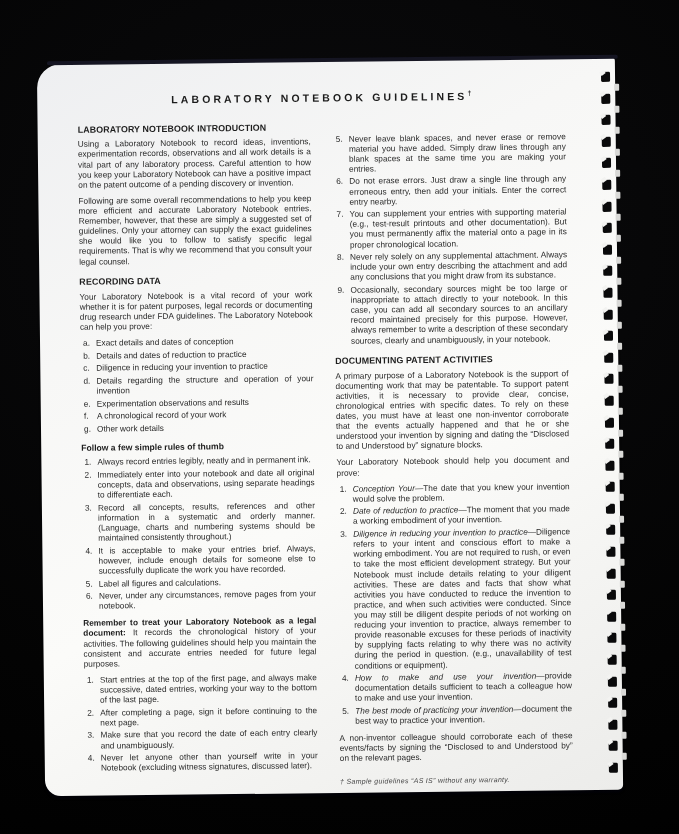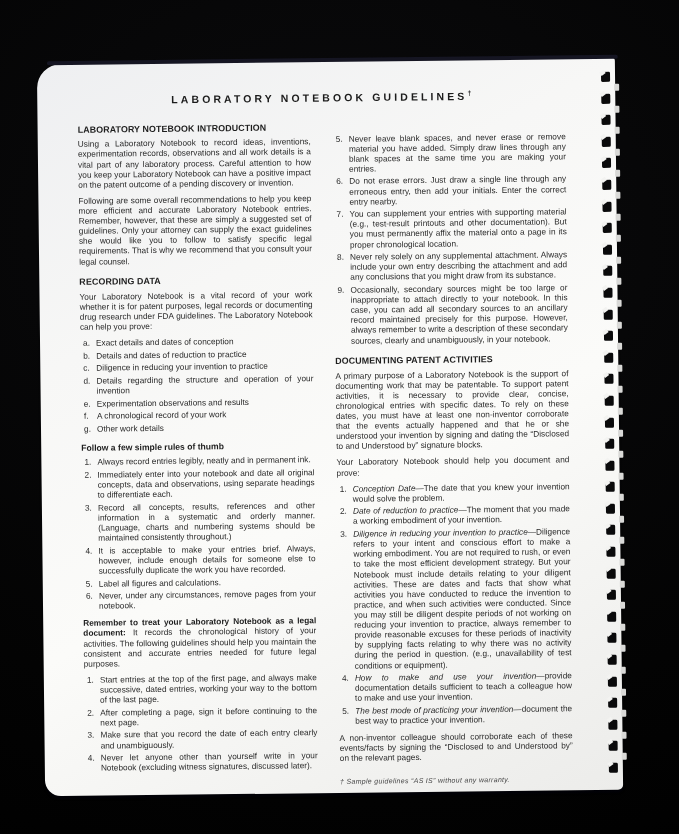--- a/index.html
+++ b/index.html
@@ -202,21 +202,21 @@
                 <span class="txt">Occasionally, secondary sources might be too large or inappropriate to attach directly to your notebook. In this case, you can add all secondary sources to an ancillary record maintained precisely for this purpose. However, always remember to write a description of these secondary sources, clearly and unambiguously, in your notebook.</span>
               </div>
           </div>
 
           <h2>DOCUMENTING PATENT ACTIVITIES</h2>
           <p>A primary purpose of a Laboratory Notebook is the support of documenting work that may be patentable. To support patent activities, it is necessary to provide clear, concise, chronological entries with specific dates. To rely on these dates, you must have at least one non-inventor corroborate that the events actually happened and that he or she understood your invention by signing and dating the “Disclosed to and Understood by” signature blocks.</p>
           <p>Your Laboratory Notebook should help you document and prove:</p>
           <div class="list">
             <div class="li">
                 <span class="num">1.</span>
-                <span class="txt"><i class="doc-lead">Conception Date</i><span>—The date that you knew your invention would solve the problem.</span></span>
+                <span class="txt"><i class="doc-lead">Conception Your</i><span>—The date that you knew your invention would solve the problem.</span></span>
               </div>
             <div class="li">
                 <span class="num">2.</span>
                 <span class="txt"><i class="doc-lead">Date of reduction to practice</i><span>—The moment that you made a working embodiment of your invention.</span></span>
               </div>
             <div class="li">
                 <span class="num">3.</span>
                 <span class="txt"><i class="doc-lead">Diligence in reducing your invention to practice</i><span>—Diligence refers to your intent and conscious effort to make a working embodiment. You are not required to rush, or even to take the most efficient development strategy. But your Notebook must include details relating to your diligent activities. These are dates and facts that show what activities you have conducted to reduce the invention to practice, and when such activities were conducted. Since you may still be diligent despite periods of not working on reducing your invention to practice, always remember to provide reasonable excuses for these periods of inactivity by supplying facts relating to why there was no activity during the period in question. (e.g., unavailability of test conditions or equipment).</span></span>
               </div>
             <div class="li">

